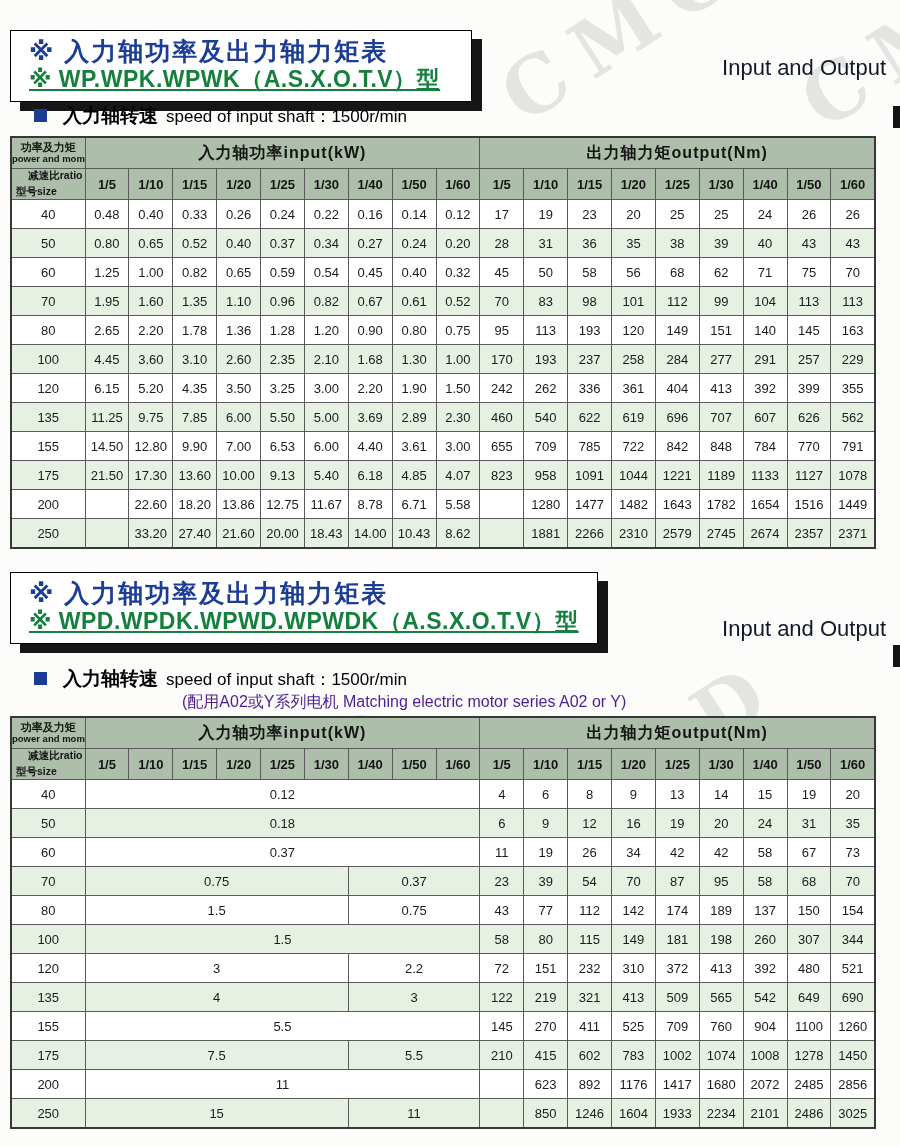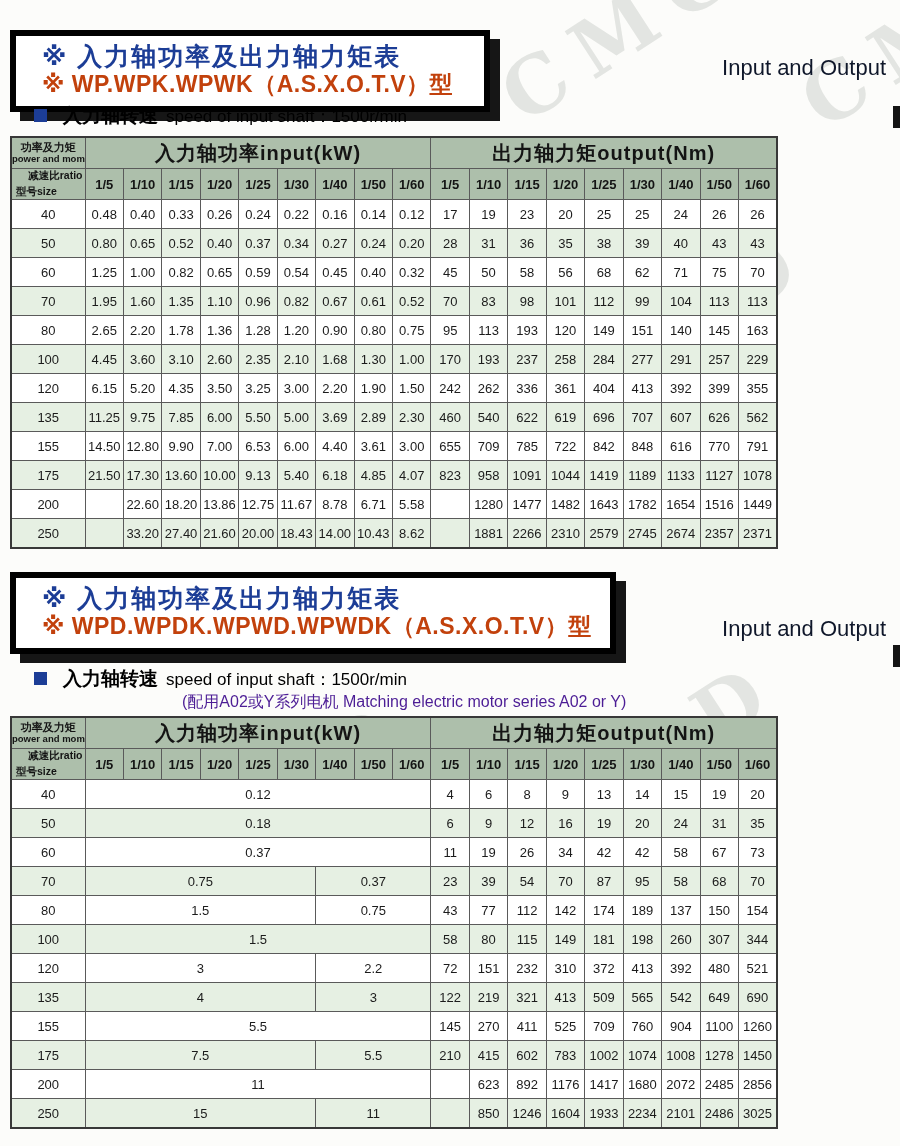--- a/index.html
+++ b/index.html
@@ -3,43 +3,43 @@
 <meta charset="utf-8">
 <style>
   html,body{margin:0;padding:0;}
   .page{position:relative;width:900px;height:1146px;background:#fcfcfa;overflow:hidden;
         font-family:"Liberation Sans","DejaVu Sans",sans-serif;}
   
   .wm{position:absolute;color:rgba(140,152,140,0.22);font-size:78px;letter-spacing:20px;
       font-family:"DejaVu Serif",serif;font-weight:bold;transform:rotate(-33deg);
       pointer-events:none;user-select:none;}
   
-  .title-box{position:absolute;background:#ffffff;border:6px solid #000000;
-             box-shadow:10px 9px 0 0 #161616;padding:6px 12px 8px 26px;}
+  .title-box{position:absolute;background:#ffffff;border:1px solid #000000;
+             box-shadow:10px 9px 0 0 #161616;padding:6px 12px 8px 18px;}
   #title1{left:10px;top:30px;width:430px;}
   #title2{left:10px;top:572px;width:556px;}
   .t1{font-size:25px;font-weight:bold;color:#1c3d96;letter-spacing:2px;line-height:1.15;}
-  .t2{font-size:23px;font-weight:600;color:#c2410c;letter-spacing:0.5px;line-height:1.2;}
+  .t2{font-size:23px;font-weight:600;color:#15803d;letter-spacing:0.5px;line-height:1.2;text-decoration:underline;}
   .io-label{position:absolute;right:14px;color:#0f172a;font-size:22px;font-weight:500;}
   #io1{top:55px;} #io2{top:616px;}
   
   .bullet-line{position:absolute;left:34px;color:#000000;white-space:nowrap;}
   #bullet1{top:103px;} #bullet2{top:666px;}
   .bullet-sq{display:inline-block;width:13px;height:13px;background:#1c3d96;margin-right:16px;}
   .speed-cn{font-size:19px;font-weight:bold;margin-right:8px;}
   .speed-en{font-size:17px;}
   .motor-note{position:absolute;left:182px;top:692px;color:#4c1d95;font-size:16px;white-space:nowrap;}
   
-  .data-table{position:absolute;left:10px;width:768px;border-collapse:collapse;
+  .data-table{position:absolute;left:10px;width:866px;border-collapse:collapse;
               table-layout:fixed;background:#fff;border:2px solid #383838;}
   #table1{top:136px;} #table2{top:716px;}
   .data-table th,.data-table td{border:1px solid #5a5a5a;text-align:center;padding:0;
               overflow:hidden;white-space:nowrap;}
   .data-table thead th{background:#adbfab;color:#141414;}
-  .sec-h{font-size:20px;font-weight:bold;height:30px;letter-spacing:1px;}
+  .sec-h{font-size:16px;font-weight:bold;height:30px;letter-spacing:1px;}
   th.ratio{font-size:13px;font-weight:bold;height:30px;}
   .data-table tbody td{font-size:13px;height:28px;color:#1b1b1b;}
   tr.green td{background:#e6f0e3;}
   tr.white td{background:#ffffff;}
   .corner-top{font-size:11px;font-weight:bold;line-height:1.15;}
   .corner-top .en{font-size:9.5px;font-weight:bold;}
   .corner-diag{position:relative;height:30px;
      background-image:linear-gradient(to bottom right,
         rgba(0,0,0,0) calc(50% - 1px), #5a5a5a calc(50% - 1px),
         #5a5a5a calc(50% + 1px), rgba(0,0,0,0) calc(50% + 1px));}
@@ -288,40 +288,40 @@
           <td>6.00</td>
           <td>4.40</td>
           <td>3.61</td>
           <td>3.00</td>
           <td>655</td>
           <td>709</td>
           <td>785</td>
           <td>722</td>
           <td>842</td>
           <td>848</td>
-          <td>616</td>
+          <td>784</td>
           <td>770</td>
           <td>791</td>
         </tr>
         <tr class="green">
           <td>175</td>
           <td>21.50</td>
           <td>17.30</td>
           <td>13.60</td>
           <td>10.00</td>
           <td>9.13</td>
           <td>5.40</td>
           <td>6.18</td>
           <td>4.85</td>
           <td>4.07</td>
           <td>823</td>
           <td>958</td>
           <td>1091</td>
           <td>1044</td>
-          <td>1419</td>
+          <td>1221</td>
           <td>1189</td>
           <td>1133</td>
           <td>1127</td>
           <td>1078</td>
         </tr>
         <tr class="white">
           <td>200</td>
           <td></td>
           <td>22.60</td>
           <td>18.20</td>

